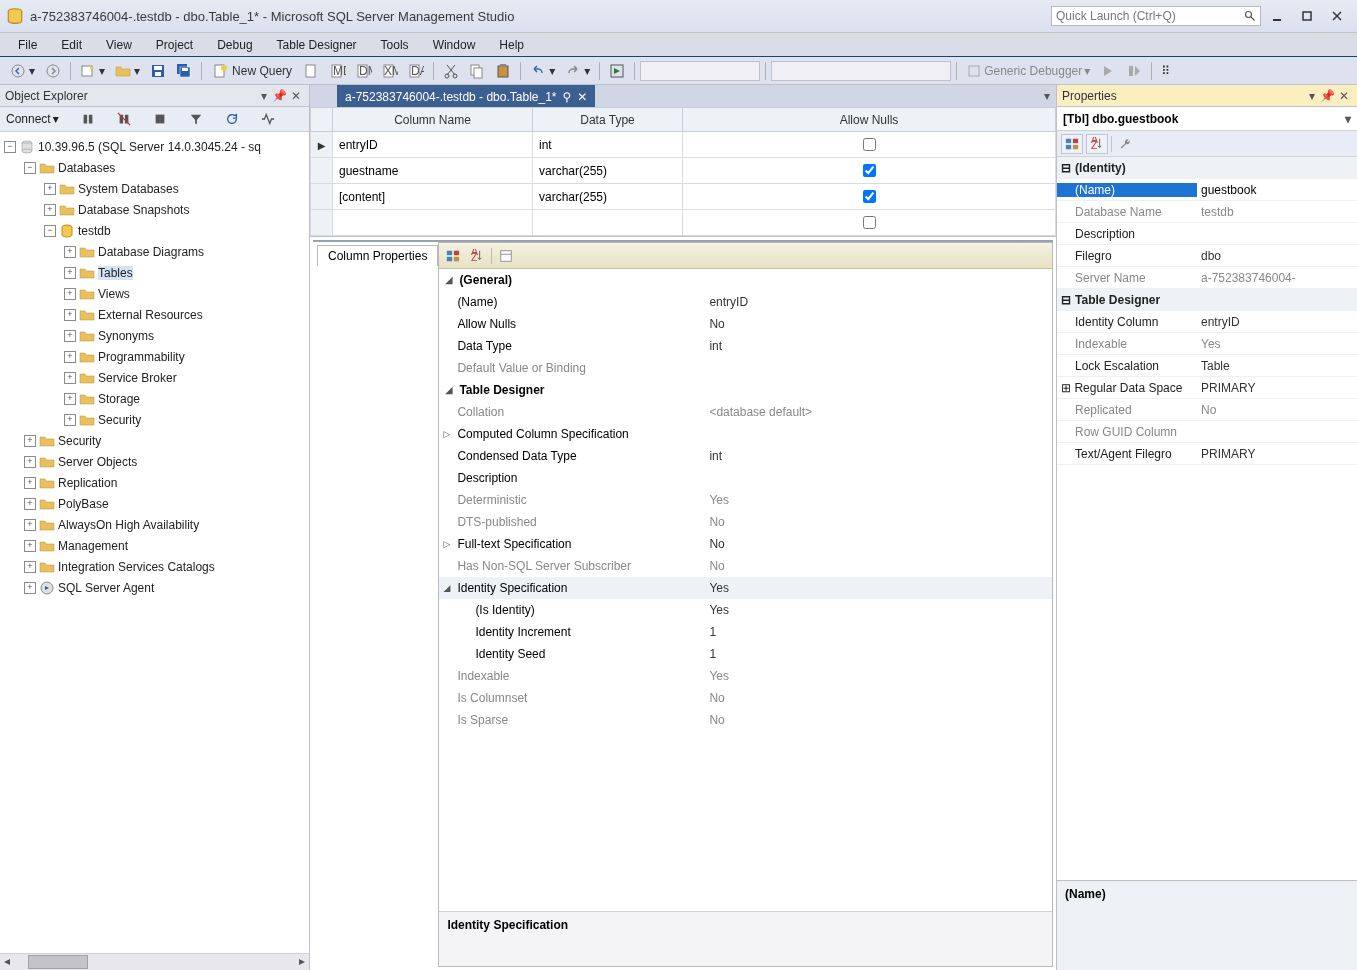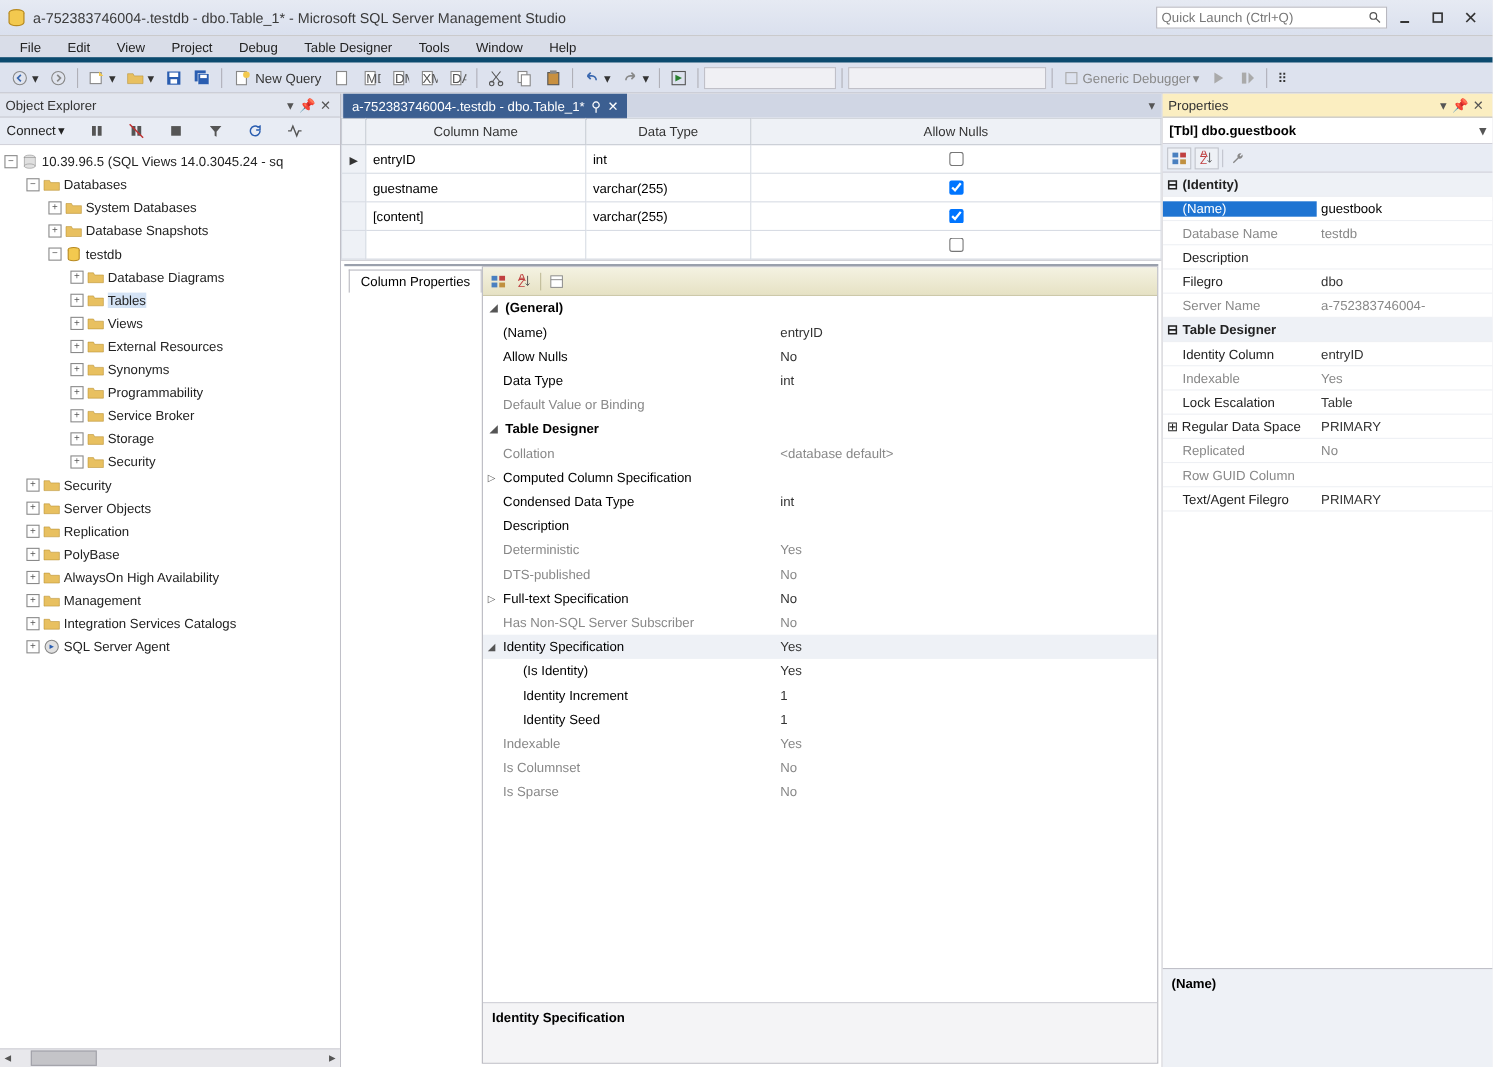--- a/index.html
+++ b/index.html
@@ -8,21 +8,21 @@
 
 .titlebar { height: 30px; background: linear-gradient(#e6eaf3,#dae0ee); display: flex; align-items: center; padding: 16px 6px; border-bottom: 1px solid #c4c4c4; }
 .titlebar .appicon { width: 18px; height: 18px; margin-right: 6px; }
 .titlebar .title { flex: 0 0 auto; color: #3a3a3a; font-size: 13px; }
 .titlebar .spacer { flex: 1; }
 .titlebar .quicklaunch { width: 210px; height: 20px; border: 1px solid #b8b8c0; background: #fff; display: flex; align-items: center; padding: 0 4px; color: #777; justify-content: space-between;}
 .titlebar .winbtn { width: 28px; height: 20px; display: flex; align-items: center; justify-content: center; color: #333; margin-left: 2px; }
 .titlebar .winbtn svg { width: 12px; height: 12px; }
 
 
-.menubar { height: 24px; background: #d9dde8; display: flex; align-items: center; padding: 0 8px; gap: 4px; border-bottom: 5px solid #0c4a6e;}
+.menubar { height: 24px; background: #d9dde8; display: flex; align-items: center; padding: 0 8px; gap: 4px; border-bottom: 1px solid #0c4a6e;}
 .menubar .menuitem { padding: 3px 10px; color: #222; cursor: default; }
 
 
 .toolbar { height: 28px; background: #dde2ee; display: flex; align-items: center; padding: 0 6px; gap: 2px; border-bottom: 1px solid #c0c0c8;}
 .toolbar .tbtn { padding: 2px 4px; display: flex; align-items: center; gap: 3px; color: #333; height: 22px; }
 .toolbar .tbtn.text { padding: 2px 6px; }
 .toolbar .sep { width: 1px; height: 18px; background: #b0b0b8; margin: 0 3px; }
 .toolbar svg { width: 16px; height: 16px; }
 .toolbar .dropdown-empty { width: 120px; height: 20px; border: 1px solid #c0c0c8; background: #f0f0f4; }
 .toolbar .dropdown-wide { width: 180px; height: 20px; border: 1px solid #c0c0c8; background: #f0f0f4; }
@@ -43,21 +43,21 @@
 .tree .exp { width: 12px; height: 12px; border: 1px solid #8a8a8a; background: #fff; display: flex; align-items: center; justify-content: center; font-size: 9px; line-height: 1; color: #555; margin-right: 3px; cursor: default;}
 .tree .ticon { width: 16px; height: 16px; margin-right: 3px; }
 .tree .label { color: #222; }
 .tree .selected .label { background: #d4e3f5; }
 .scrollx { height: 17px; background: #e8e8ec; border-top: 1px solid #d0d0d8; display:flex; }
 .scrollx .thumb { width: 60px; background: #c4c4c8; border:1px solid #a0a0a8; margin:1px 0 1px 14px;}
 
 
 .center { flex: 1; background: #fff; display: flex; flex-direction: column; border-right: 1px solid #c0c0c8; }
 .doctabs { height: 22px; background: #d0d6e4; display: flex; align-items: stretch; padding-left: 2px; }
-.doctab { background: #3c5f91; color: #fff; display: flex; align-items: center; padding: 12px 8px; gap: 6px; font-size: 11px; }
+.doctab { background: #3c5f91; color: #fff; display: flex; align-items: center; padding: 12px 8px; gap: 6px; font-size: 11px; margin-left: 25px; }
 .doctab .xclose { cursor: default; }
 .doctabs .tabdrop { margin-left: auto; width: 18px; display:flex; align-items:center; justify-content:center; color:#555;}
 .designer { display: flex; flex-direction: column; flex: 1; overflow: hidden; }
 .grid { border-bottom: 1px solid #c0c0c8; }
 .grid table { border-collapse: collapse; width: 100%; }
 .grid th { background: #eef1f6; border: 1px solid #c8ccd4; height: 24px; font-weight: normal; color: #333; }
 .grid td { border: 1px solid #d8dce4; height: 26px; padding: 0 6px; }
 .grid .rowhdr { width: 22px; background: #eef1f6; text-align: center; }
 .grid input[type=checkbox] { margin: 0 auto; display: block; }
 .grid .colname { width: 200px; }
@@ -327,21 +327,21 @@
         </div>
     </div>
     <div class="tree">
       <div class="node" style="padding-left:4px">
           <span class="exp">−</span>
           <svg class="ticon" viewBox="0 0 16 16">
             <ellipse cx="8" cy="4" rx="5" ry="2" class="dbicon"></ellipse>
             <rect x="3" y="4" width="10" height="8" class="dbicon"></rect>
             <ellipse cx="8" cy="12" rx="5" ry="2" class="dbicon"></ellipse>
           </svg>
-          <span class="label">10.39.96.5 (SQL Views 14.0.3045.24 - sq</span>
+          <span class="label">10.39.96.5 (SQL Server 14.0.3045.24 - sq</span>
         </div>
       <div class="node" style="padding-left:24px">
           <span class="exp">−</span>
           <svg class="ticon" viewBox="0 0 16 16">
             <path class="folder" d="M1 4h5l1 2h8v7H1z"></path>
           </svg>
           <span class="label">Databases</span>
         </div>
       <div class="node" style="padding-left:44px">
           <span class="exp">+</span>

